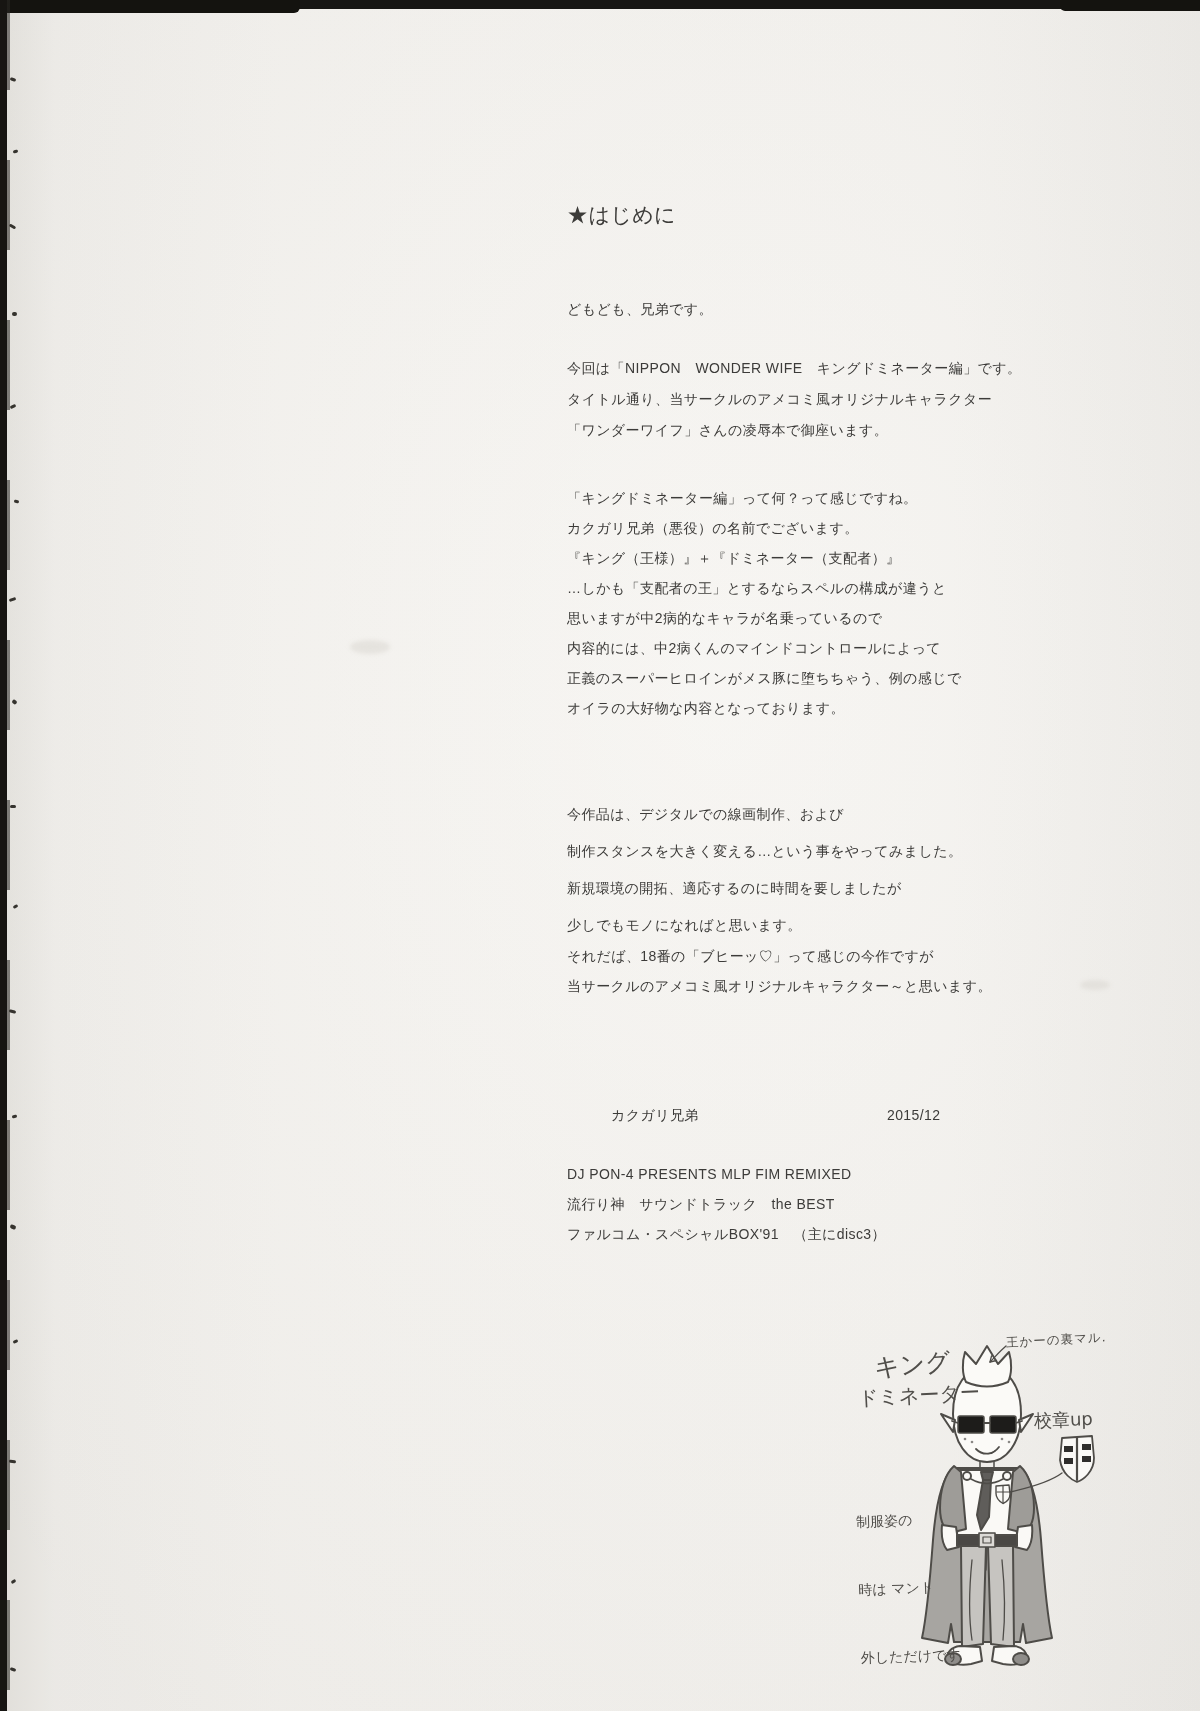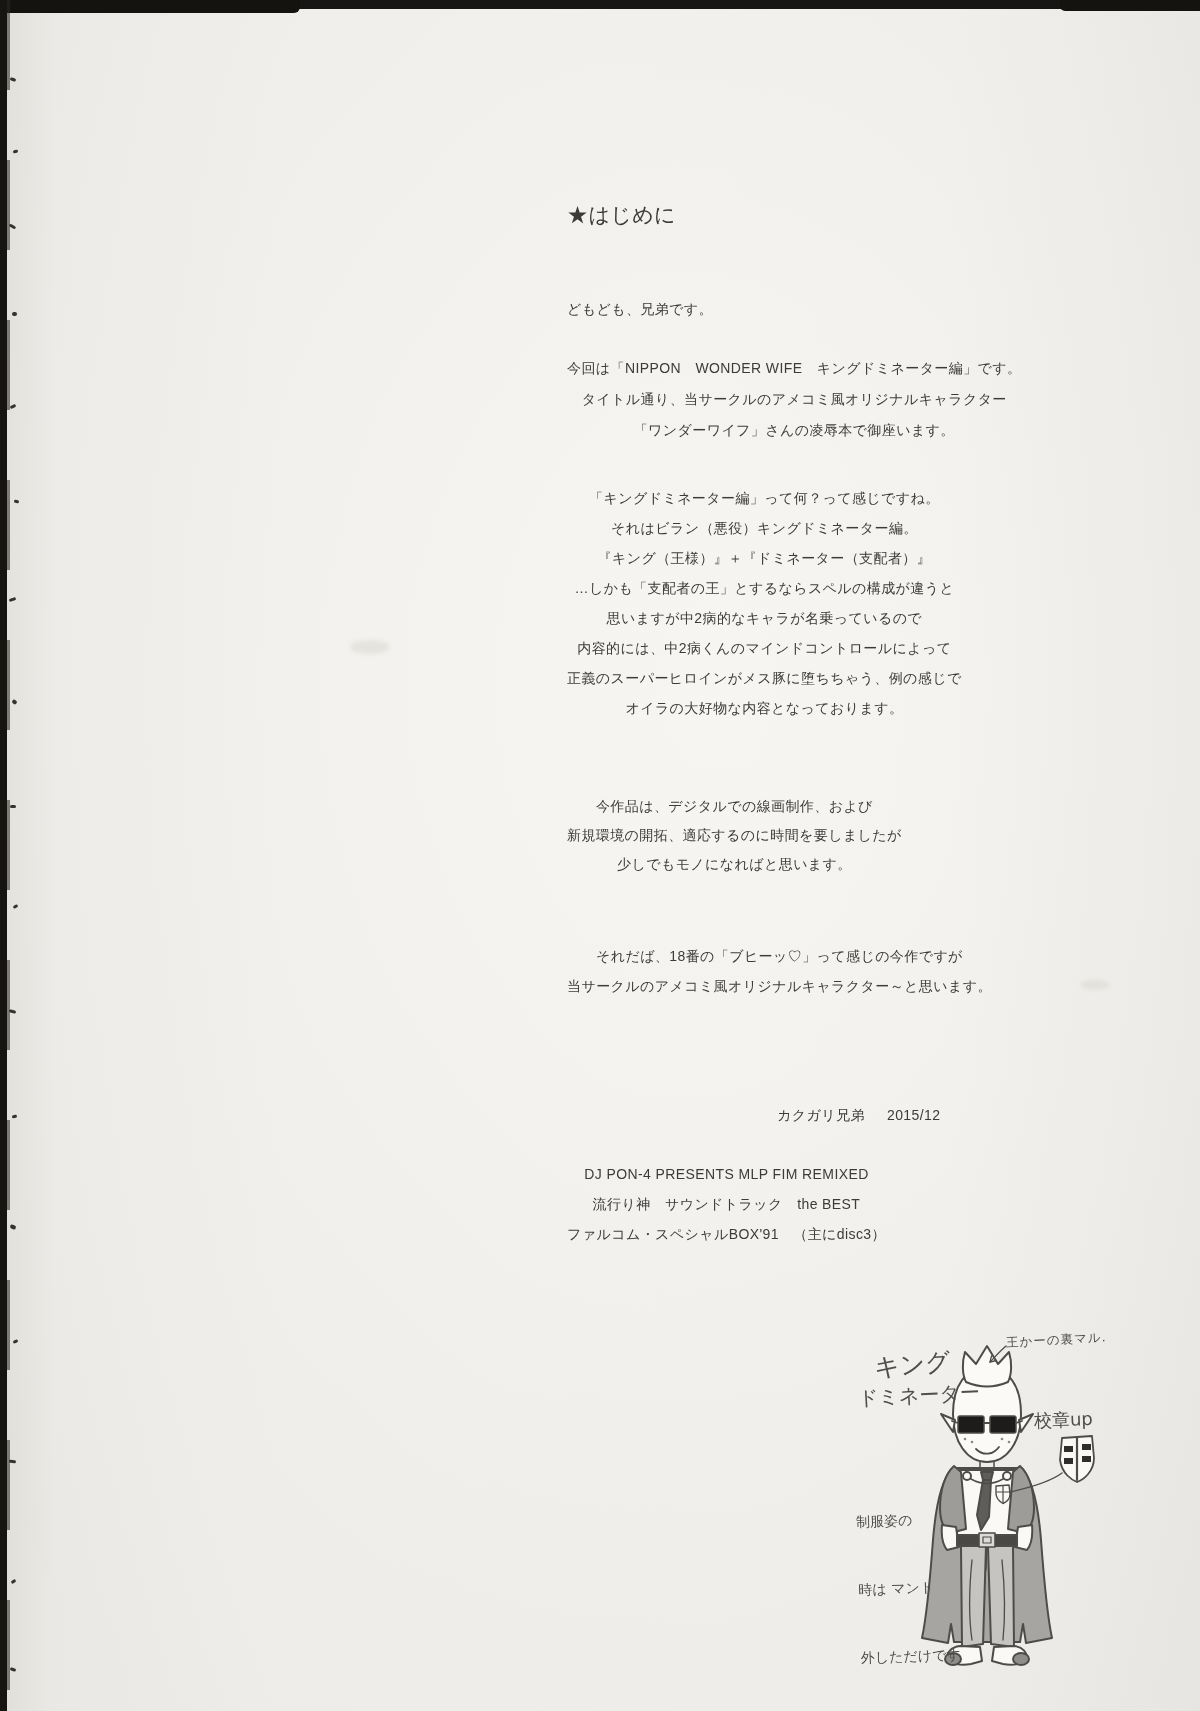--- a/index.html
+++ b/index.html
@@ -13,24 +13,24 @@
   
   .scan-top{position:absolute;top:0;left:0;right:0;height:9px;background:#171614;}
   .scan-top::before{content:"";position:absolute;left:0;top:0;width:300px;height:13px;background:#14130f;border-radius:0 0 6px 0;}
   .scan-top::after{content:"";position:absolute;right:0;top:0;width:140px;height:11px;background:#14130f;border-radius:0 0 0 5px;}
   .scan-left{position:absolute;top:0;left:0;width:7px;height:1711px;background:#171512;}
   .scan-left::after{content:"";position:absolute;left:7px;top:0;width:3px;height:100%;
     background:repeating-linear-gradient(180deg,#2a2824 0 90px,transparent 90px 160px);opacity:.55;}
   .speck{position:absolute;background:#35332e;border-radius:2px;}
   .smudge{position:absolute;background:#d8d5cf;border-radius:50%;filter:blur(2px);opacity:.5;}
   
-  .block{position:absolute;left:567px;text-align:center;}
+  .block{position:absolute;left:567px;}
   .tline{font-size:14px;line-height:30px;letter-spacing:.4px;white-space:pre;}
   .lh31 .tline{line-height:31px;}
-  .lh29 .tline{line-height:29px;}
+  .lh29 .tline{line-height:29px;margin-top:8px;}
   .heading{font-size:21px;}
   .sigrow{width:420px;margin-left:44px;}
   .sigrow .date{position:absolute;left:276px;top:0;}
   
   .hand{position:absolute;color:#504e4a;white-space:pre;font-family:"DejaVu Sans",sans-serif;}
   .hand-king{left:874px;top:1348px;font-size:25px;transform:rotate(-5deg);}
   .hand-dominator{left:858px;top:1382px;font-size:20px;transform:rotate(-3deg);}
   .hand-crown-note{left:1006px;top:1332px;font-size:12.5px;transform:rotate(-3deg);letter-spacing:1px;}
   .hand-badge-note{left:1034px;top:1408px;font-size:18px;transform:rotate(-2deg);}
   .hand-uniform-note{left:858px;top:1464px;font-size:14px;line-height:1.62;transform:rotate(-2deg);}
@@ -72,31 +72,32 @@
 </div>
 
 <div class="block lh31" style="top:353px">
   <div class="tline">今回は「NIPPON　WONDER WIFE　キングドミネーター編」です。</div>
   <div class="tline">タイトル通り、当サークルのアメコミ風オリジナルキャラクター</div>
   <div class="tline">「ワンダーワイフ」さんの凌辱本で御座います。</div>
 </div>
 
 <div class="block" style="top:483px">
   <div class="tline">「キングドミネーター編」って何？って感じですね。</div>
-  <div class="tline">それはビラン（悪役）キングドミネーター編。</div>
+  <div class="tline">カクガリ兄弟（悪役）の名前でございます。</div>
   <div class="tline">『キング（王様）』＋『ドミネーター（支配者）』</div>
   <div class="tline">…しかも「支配者の王」とするならスペルの構成が違うと</div>
   <div class="tline">思いますが中2病的なキャラが名乗っているので</div>
   <div class="tline">内容的には、中2病くんのマインドコントロールによって</div>
   <div class="tline">正義のスーパーヒロインがメス豚に堕ちちゃう、例の感じで</div>
   <div class="tline">オイラの大好物な内容となっております。</div>
 </div>
 
 <div class="block lh29" style="top:792px">
   <div class="tline">今作品は、デジタルでの線画制作、および</div>
+  <div class="tline">制作スタンスを大きく変える…という事をやってみました。</div>
   <div class="tline">新規環境の開拓、適応するのに時間を要しましたが</div>
   <div class="tline">少しでもモノになればと思います。</div>
 </div>
 
 <div class="block" style="top:941px">
   <div class="tline">それだば、18番の「ブヒーッ♡」って感じの今作ですが</div>
   <div class="tline">当サークルのアメコミ風オリジナルキャラクター～と思います。</div>
 </div>
 
 <div class="block sigrow" style="top:1100px">

